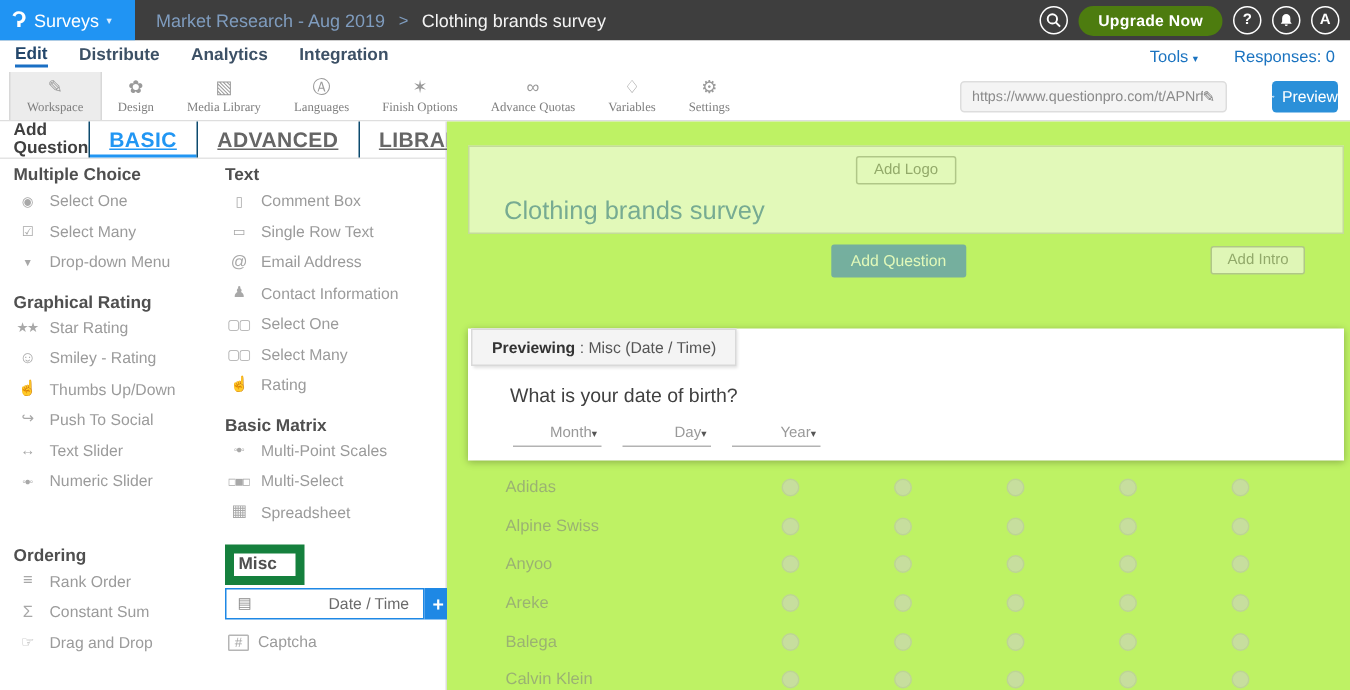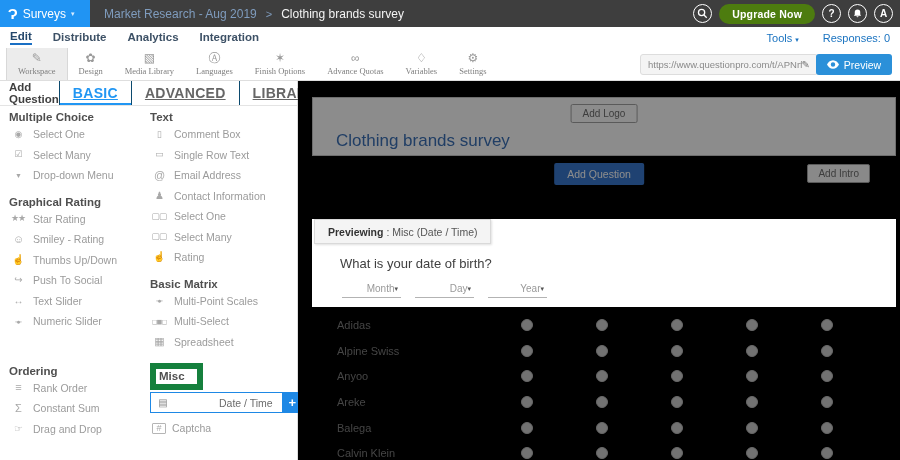--- a/index.html
+++ b/index.html
@@ -31,21 +31,21 @@
   .tools-caret { font-size:7px; color:#1a73c0; margin-left:3px; }
   
   .toolbar { position:absolute; top:48px; left:0; right:0; height:33px; border-bottom:1px solid #dedede; display:flex; align-items:stretch; padding-left:6px; background:#fff; }
   .titem { display:flex; flex-direction:column; align-items:center; justify-content:center; gap:1px; padding:0 11px; cursor:pointer; }
   .titem.active { background:#ececec; border-left:1px solid #d8d8d8; border-right:1px solid #d8d8d8; }
   .ticon { font-size:12px; line-height:13px; color:#9a9a9a; }
   .tlabel { font-size:8.5px; color:#7e7e7e; white-space:nowrap;font-family:Liberation Serif, serif; }
   .url-box { position:absolute; right:82px; top:6px; width:178px; height:21px; background:#f4f4f4; border:1px solid #ddd; border-radius:3px; display:flex; align-items:center; padding:0 7px; }
   .url-input { flex:1; min-width:0; border:0; background:transparent; outline:none; font-size:9.5px; color:#8a8a8a; font-family:inherit; }
   .url-pencil { font-size:10px; color:#777; cursor:pointer; }
-  .preview-btn { position:absolute; right:8px; top:6px; height:21px; width:76px; background:#2b90d9; border-radius:3px; color:#fff; font-size:10.5px; display:flex; align-items:center; justify-content:center; gap:5px; cursor:pointer; }
+  .preview-btn { position:absolute; right:8px; top:6px; height:21px; width:44px; background:#2b90d9; border-radius:3px; color:#fff; font-size:10.5px; display:flex; align-items:center; justify-content:center; gap:5px; cursor:pointer; }
   
   .workarea { position:absolute; top:81px; left:0; right:0; bottom:0; display:flex; }
   .panel { width:298px; flex:none; background:#fff; border-right:1px solid #ddd; }
   .panel-head { height:25px; border-bottom:1px solid #e4e4e4; display:flex; align-items:stretch; }
   .panel-title { font-size:11.5px; font-weight:700; color:#3f3f3f; align-self:center; padding-left:9px; flex:1; }
   .ptab { font-size:14px; font-weight:700; color:#666; display:flex; align-items:center; padding:0 13px; border-left:1px solid #0c4a6e; letter-spacing:.3px; cursor:pointer;text-decoration:underline; }
   .ptab.active { color:#2196f3; box-shadow:inset 0 -2px 0 #2196f3; }
   .pclose { width:26px; display:flex; align-items:center; justify-content:center; color:#555; font-size:12px; border-left:1px solid #ececec; cursor:pointer; }
   .panel-cols { display:flex; padding:2px 0 0 9px; }
   .pcol1 { width:138px; flex:none; }
@@ -56,21 +56,21 @@
   .pitem { height:20.5px; display:flex; align-items:center; gap:6px; cursor:pointer; }
   .picon { width:18px; flex:none; font-size:9px; color:#a8a8a8; text-align:center; letter-spacing:-1px; line-height:1; }
   .plabel { font-size:10.5px; color:#9b9b9b; white-space:nowrap; }
   .misc-box { display:inline-block; border:6px solid #15803d; padding:1px 12px 2px 3px; margin-top:11px; }
   .misc-box .sec-h { margin:0; }
   .datetime-row { display:flex; margin-top:2px; height:21px; align-items:stretch; }
   .dt-box { display:flex; align-items:center; gap:6px; border:1px solid #1e88e5; background:#fff; padding:0 9px 0 5px; cursor:pointer; }
   .dt-plus { width:19px; background:#1e88e5; color:#fff; font-size:13px; font-weight:700; display:flex; align-items:center; justify-content:center; border-radius:0 2px 2px 0; cursor:pointer; }
   .captcha-row { margin-top:5px; }
   
-  .content { flex:1; position:relative; background:#000000; overflow:hidden; }
+  .content { flex:1; position:relative; background:#bef264; overflow:hidden; }
   .dimmed { position:absolute; inset:0; opacity:.55; }
   .shead { position:absolute; left:14px; right:4px; top:16px; height:59px; background:#fff; border:1px solid #c9c9c9; }
   .add-logo { position:absolute; top:6px; left:50%; transform:translateX(-50%); border:1px solid #a5a5a5; background:#fff; color:#6f6f6f; font-size:10px; padding:3px 11px; border-radius:2px; cursor:pointer; }
   .stitle { position:absolute; left:23px; top:33px; font-size:17px; color:#3c72b8; }
   .add-q { position:absolute; top:82px; left:50%; transform:translateX(-50%); background:#3a79cf; color:#fff; font-size:10.5px; padding:5px 13px; border-radius:2px; cursor:pointer; }
   .add-intro { position:absolute; top:83px; right:30px; border:1px solid #a5a5a5; background:#fafafa; color:#6f6f6f; font-size:10px; padding:3px 10px; border-radius:2px; cursor:pointer; }
   .mtable { position:absolute; left:0; right:0; top:231px; }
   .mrow { height:25.7px; position:relative; }
   .mlabel { position:absolute; left:39px; top:50%; transform:translateY(-50%); font-size:11px; color:#7e7e7e; }
   .mradios { position:absolute; left:223px; top:50%; transform:translateY(-50%); display:flex; gap:63px; }

